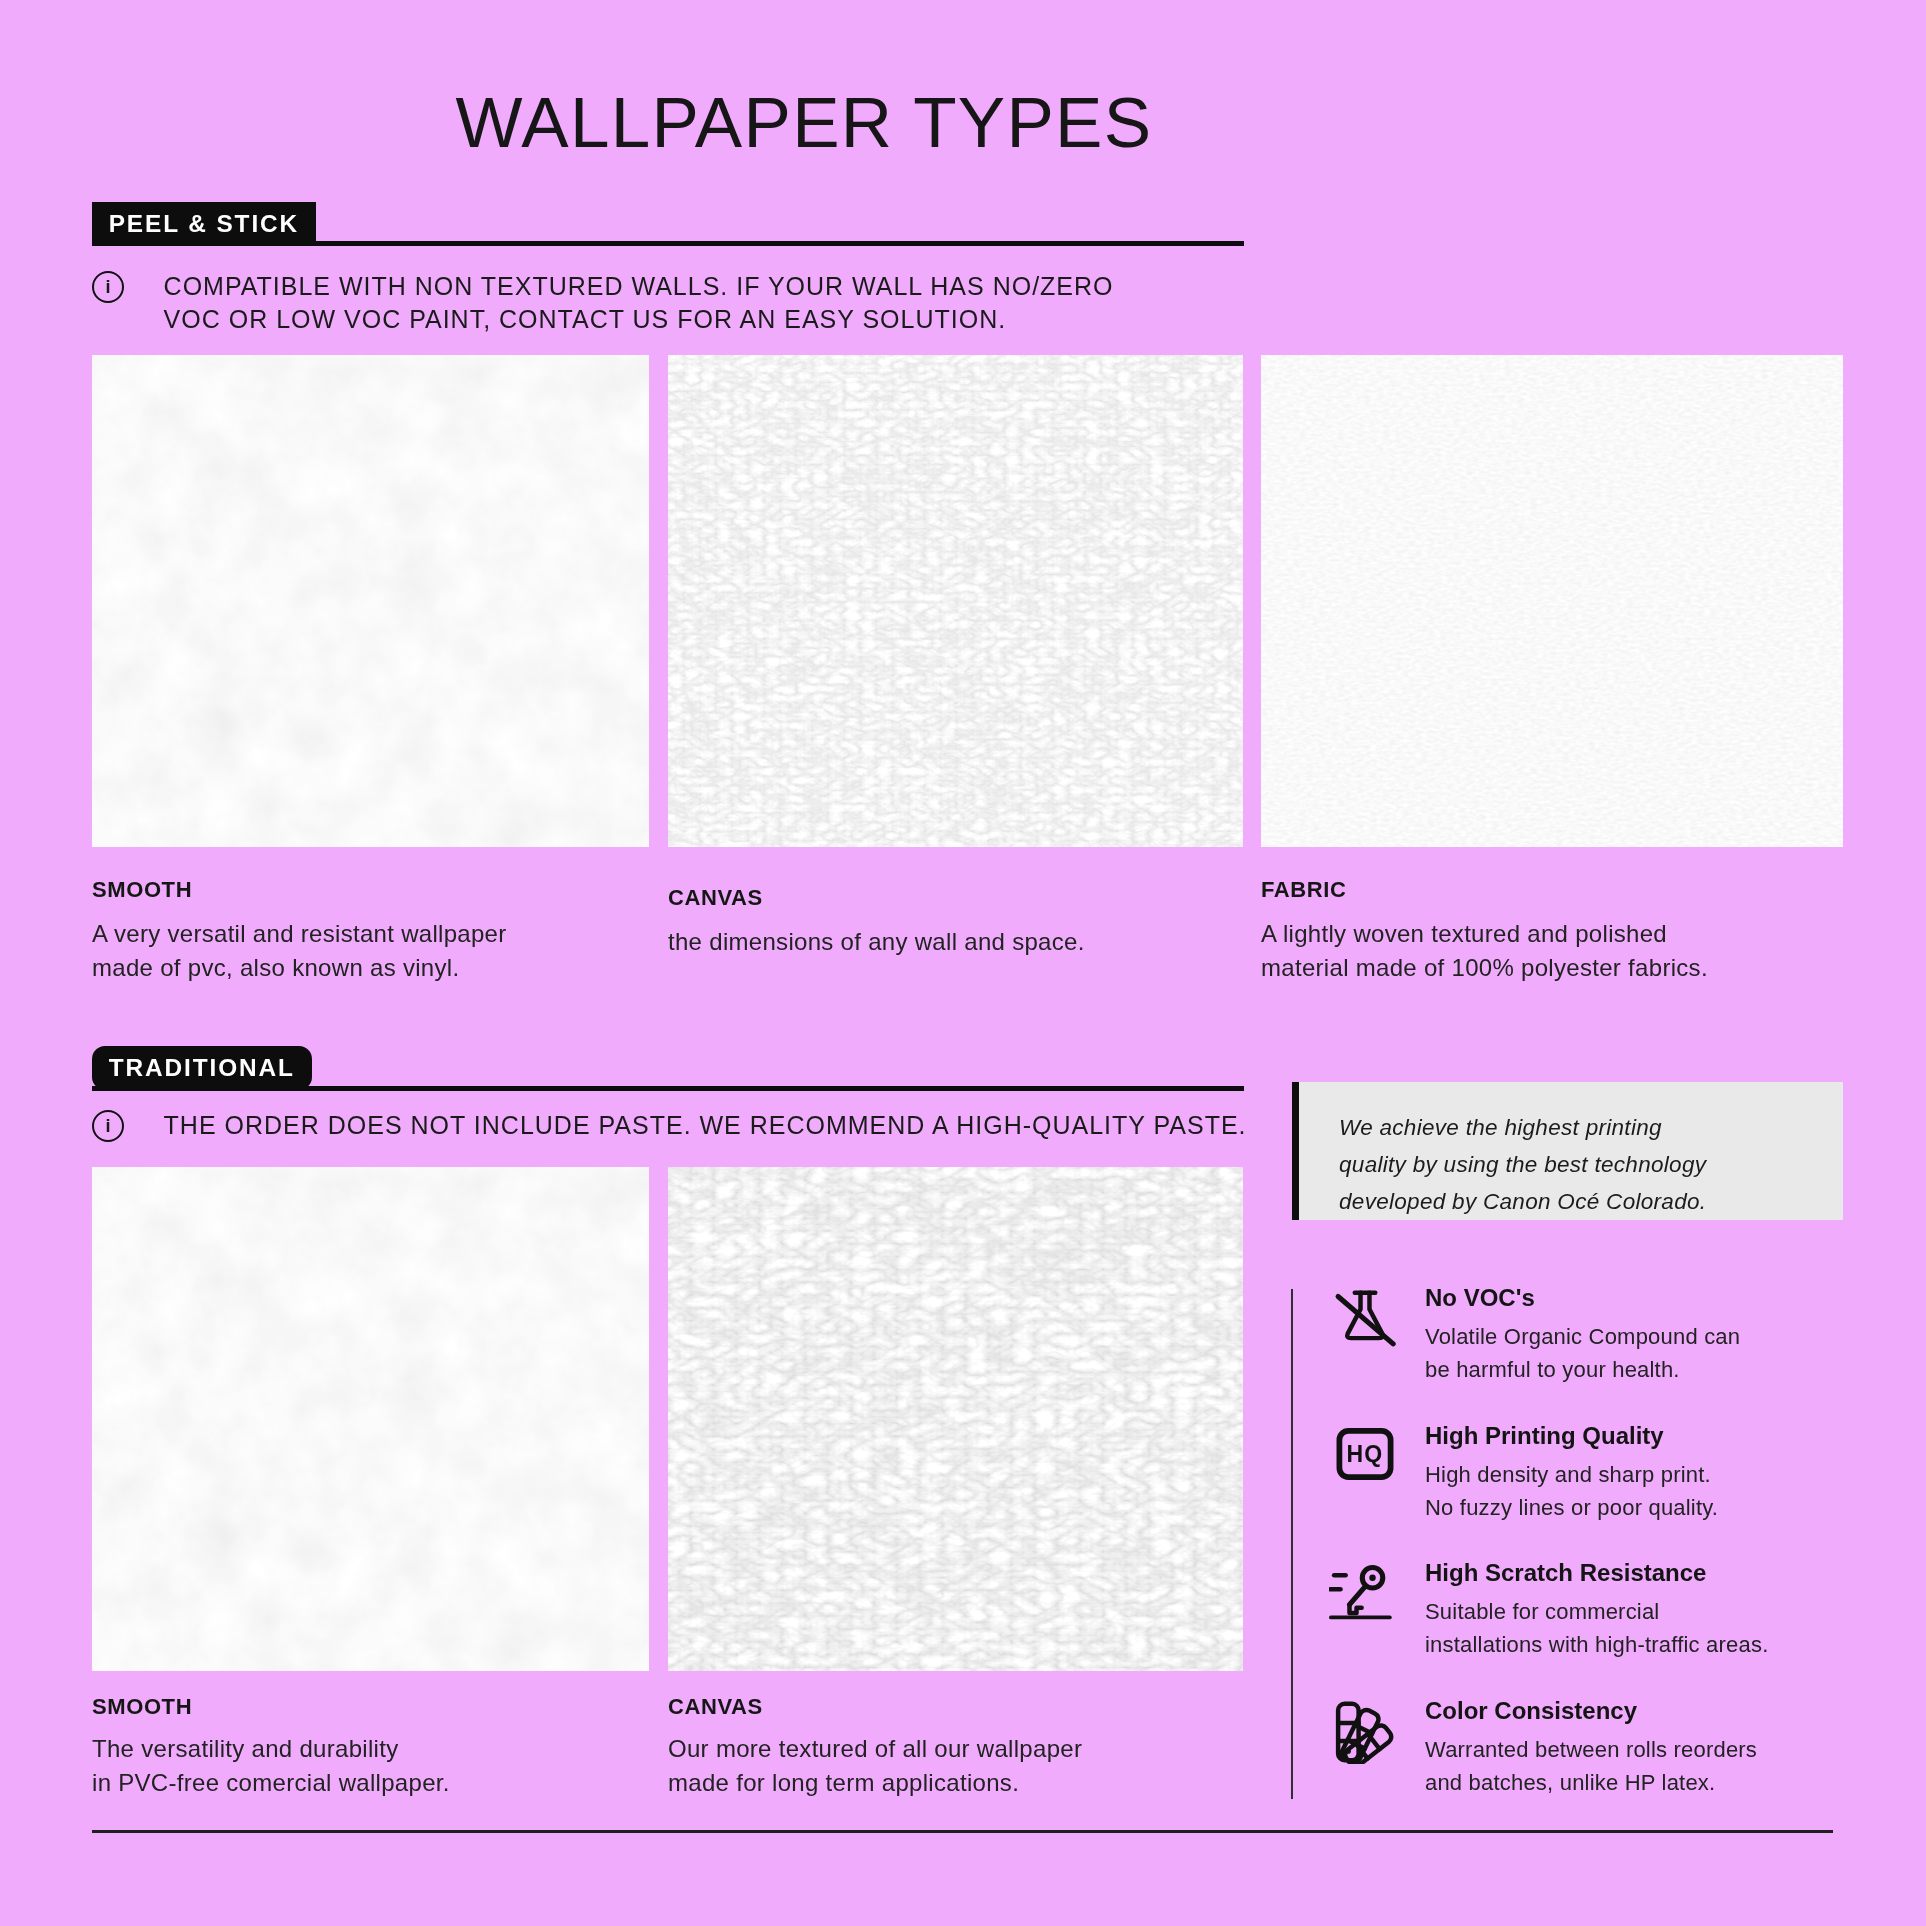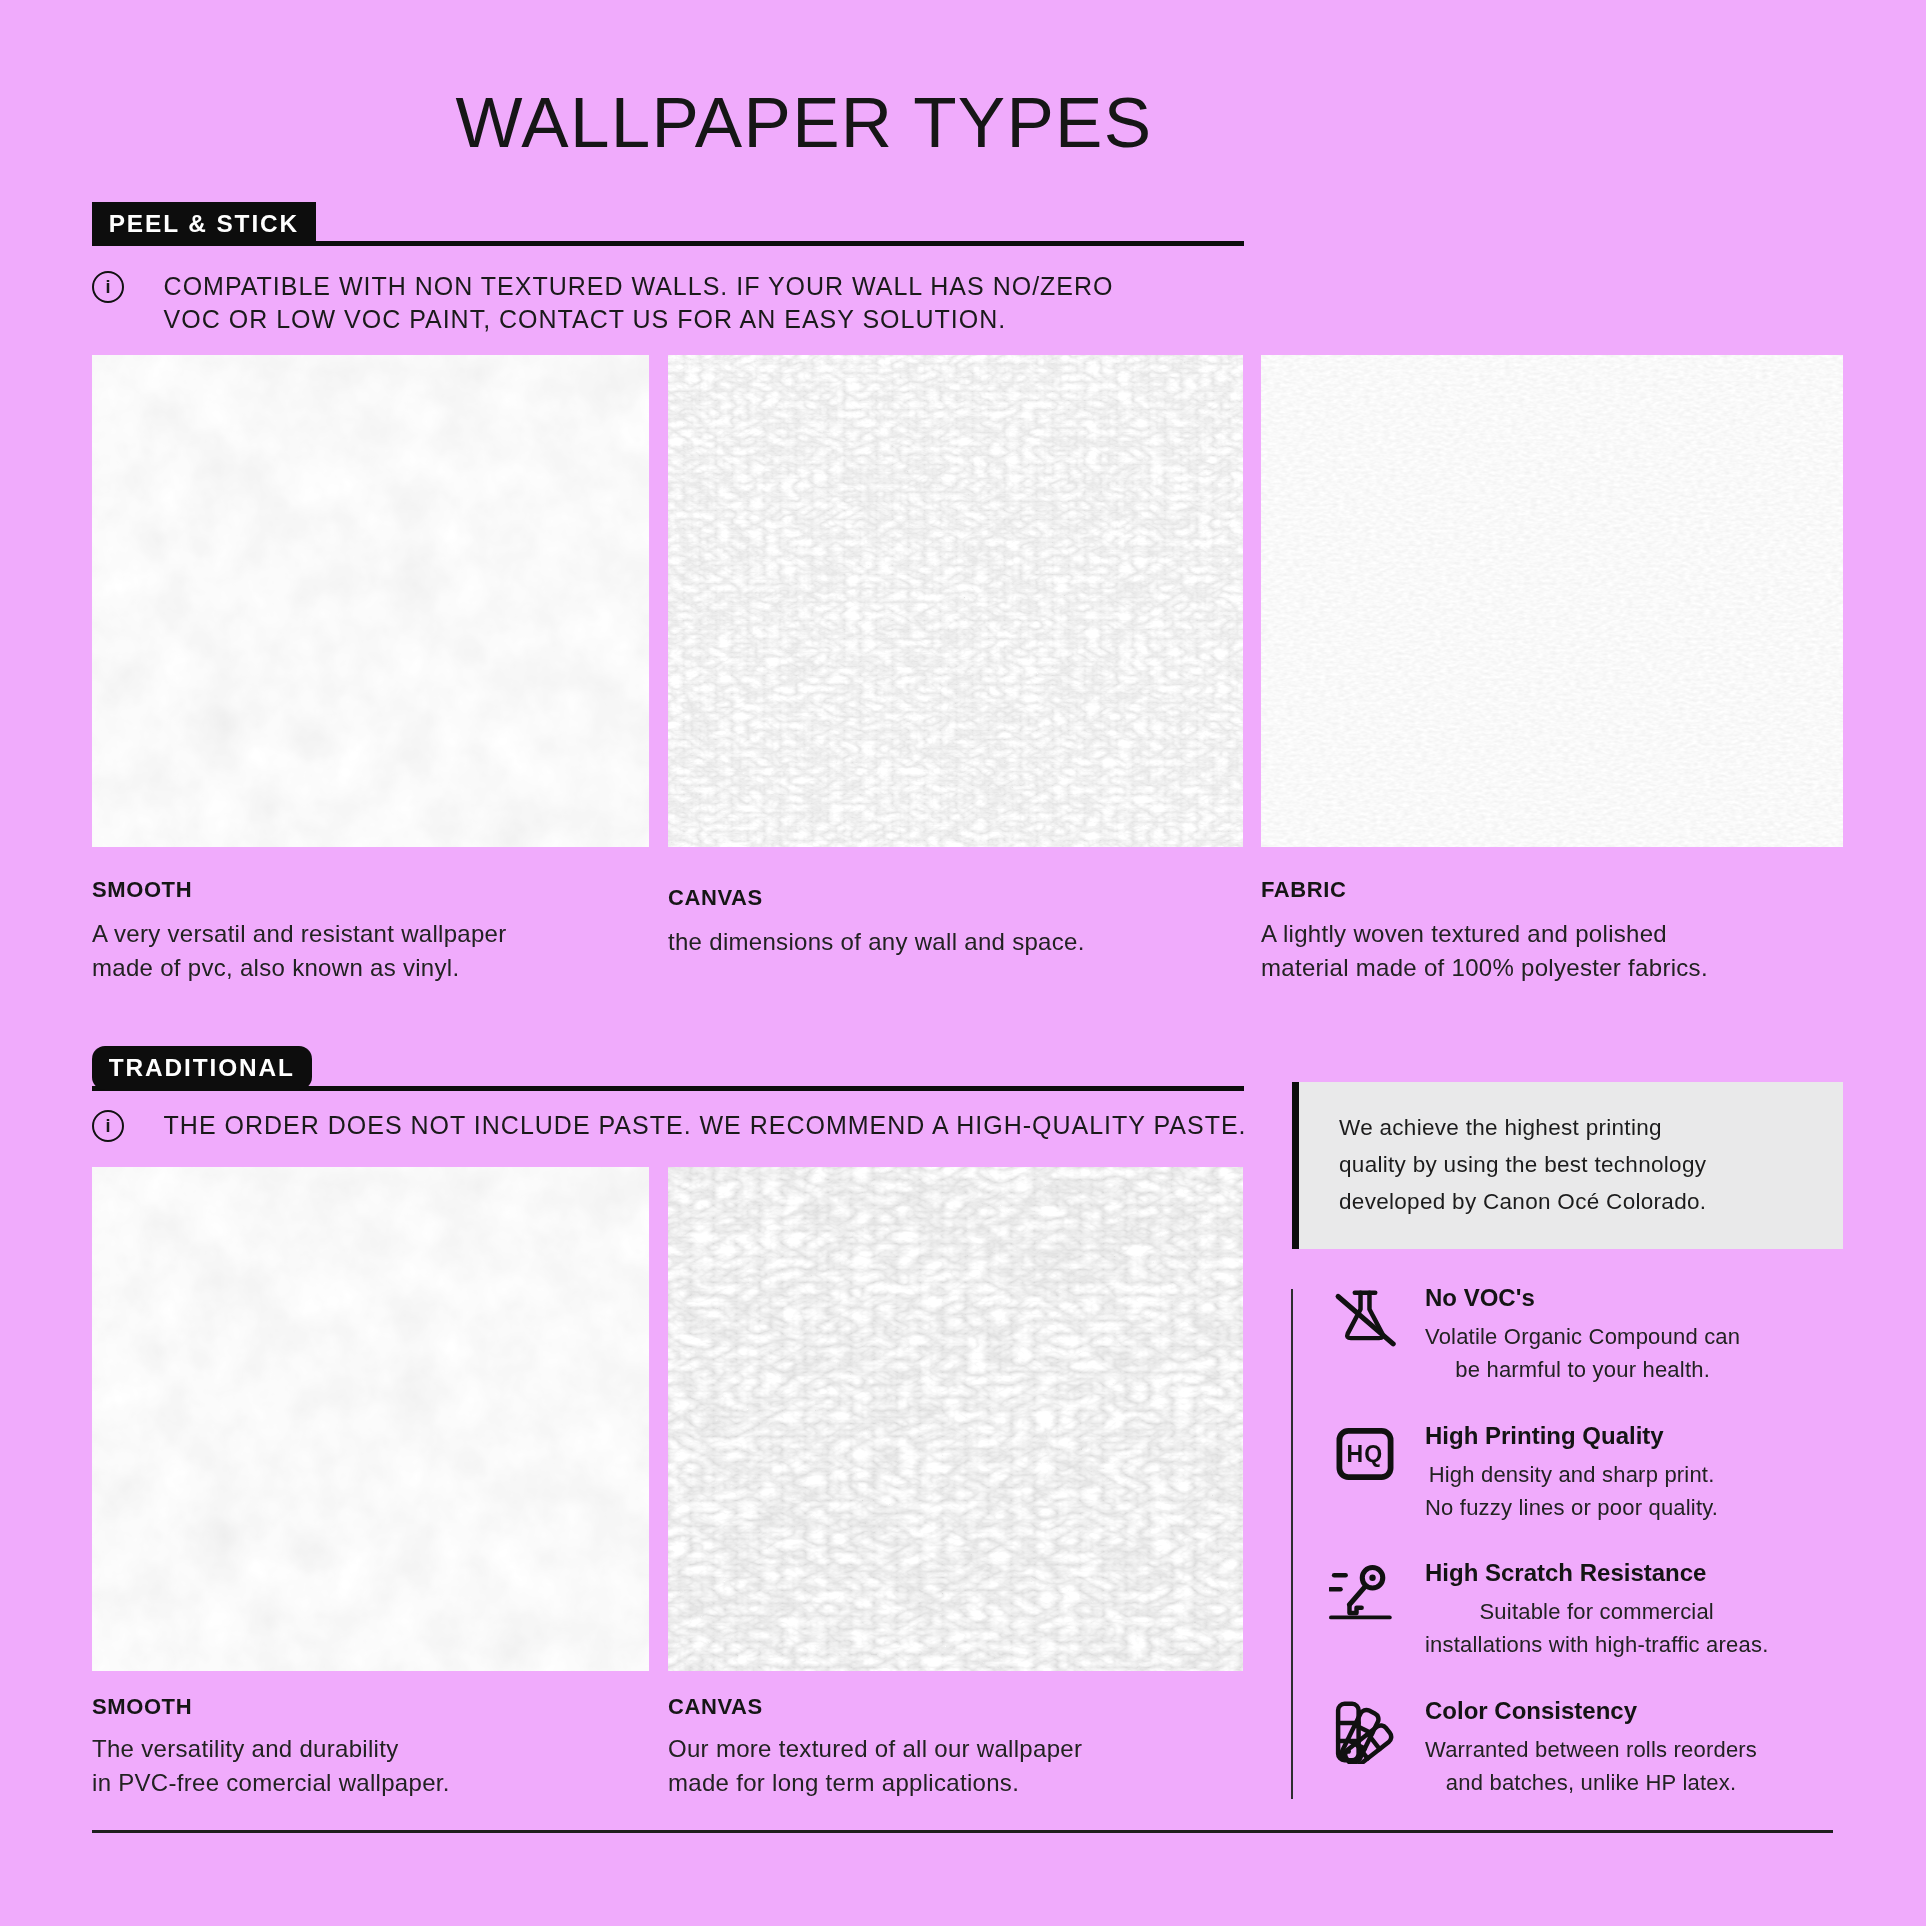--- a/index.html
+++ b/index.html
@@ -43,21 +43,21 @@
   
   .quality-box{background:#e9e9ea;display:flex;}
   .quality-bar{position:absolute;left:0;top:0;bottom:0;width:7px;background:#0d0d0d;}
   .quality-text{padding:27px 0 0 47px;font-size:22.5px;line-height:37px;color:#1c1c1c;letter-spacing:0.3px;white-space:nowrap;}
 
   .vline{background:#2e2e2e;width:1.9px;}
 
   
   .feature-icon{width:64px;height:64px;}
   .feature-title{font-size:24px;font-weight:700;color:#141414;white-space:nowrap;}
-  .feature-desc{margin-top:7.7px;font-size:22px;line-height:33px;color:#222;letter-spacing:0.2px;white-space:nowrap;text-align:center;}
+  .feature-desc{margin-top:7.7px;font-size:22px;line-height:33px;color:#222;letter-spacing:0.2px;white-space:nowrap;}
 
   .bottom-rule{background:#1f1f1f;height:2.6px;}
 
   .icon-stroke{stroke:#111;fill:none;stroke-width:7;stroke-linecap:round;stroke-linejoin:round;}
   .icon-fill{fill:#111;stroke:none;}
   svg text.hq-text{font-family:"Liberation Sans",sans-serif;font-weight:bold;font-size:36px;letter-spacing:2px;fill:#111;}
 </style>
 </head>
 <body>
 
@@ -180,21 +180,21 @@
     <div>The versatility and durability</div>
     <div>in PVC-free comercial wallpaper.</div>
   </div>
 
   <div class="abs swatch-name" style="left:668px;top:1694px;">CANVAS</div>
   <div class="abs swatch-desc" style="left:668px;top:1732px;">
     <div>Our more textured of all our wallpaper</div>
     <div>made for long term applications.</div>
   </div>
 
-  <div class="abs quality-box" style="left:1292px;top:1082px;width:551px;height:167px;">
+  <div class="abs quality-box" style="left:1292px;top:1082px;width:551px;height:138px;font-style:italic;">
     <div class="quality-bar"></div>
     <div class="quality-text">
       <div>We achieve the highest printing</div>
       <div>quality by using the best technology</div>
       <div>developed by Canon Océ Colorado.</div>
     </div>
   </div>
 
   <div class="abs vline" style="left:1291px;top:1289px;height:510px;"></div>
 

